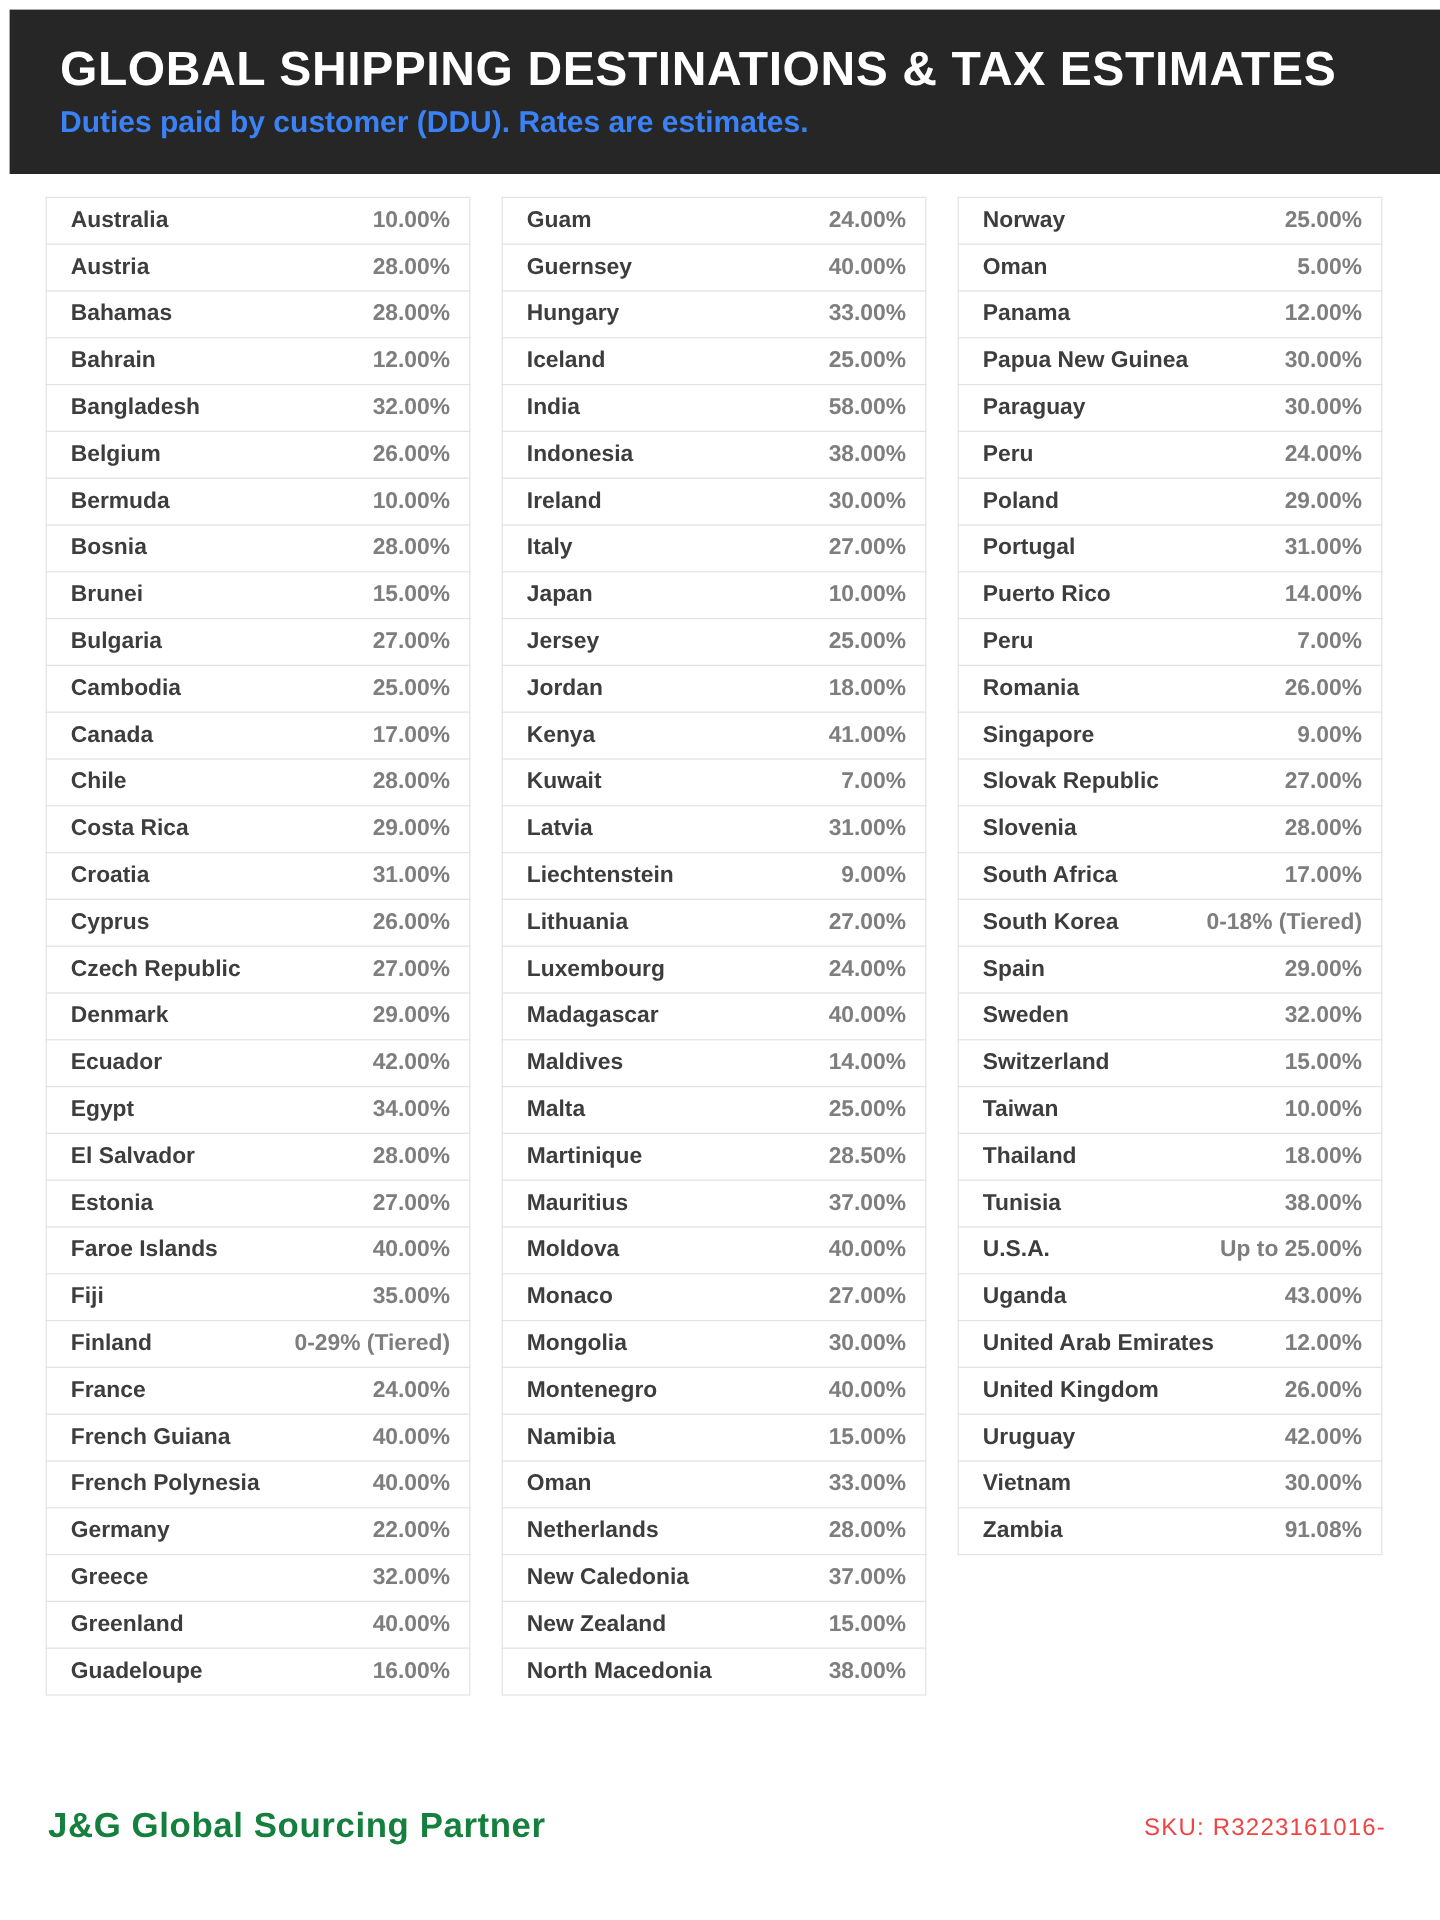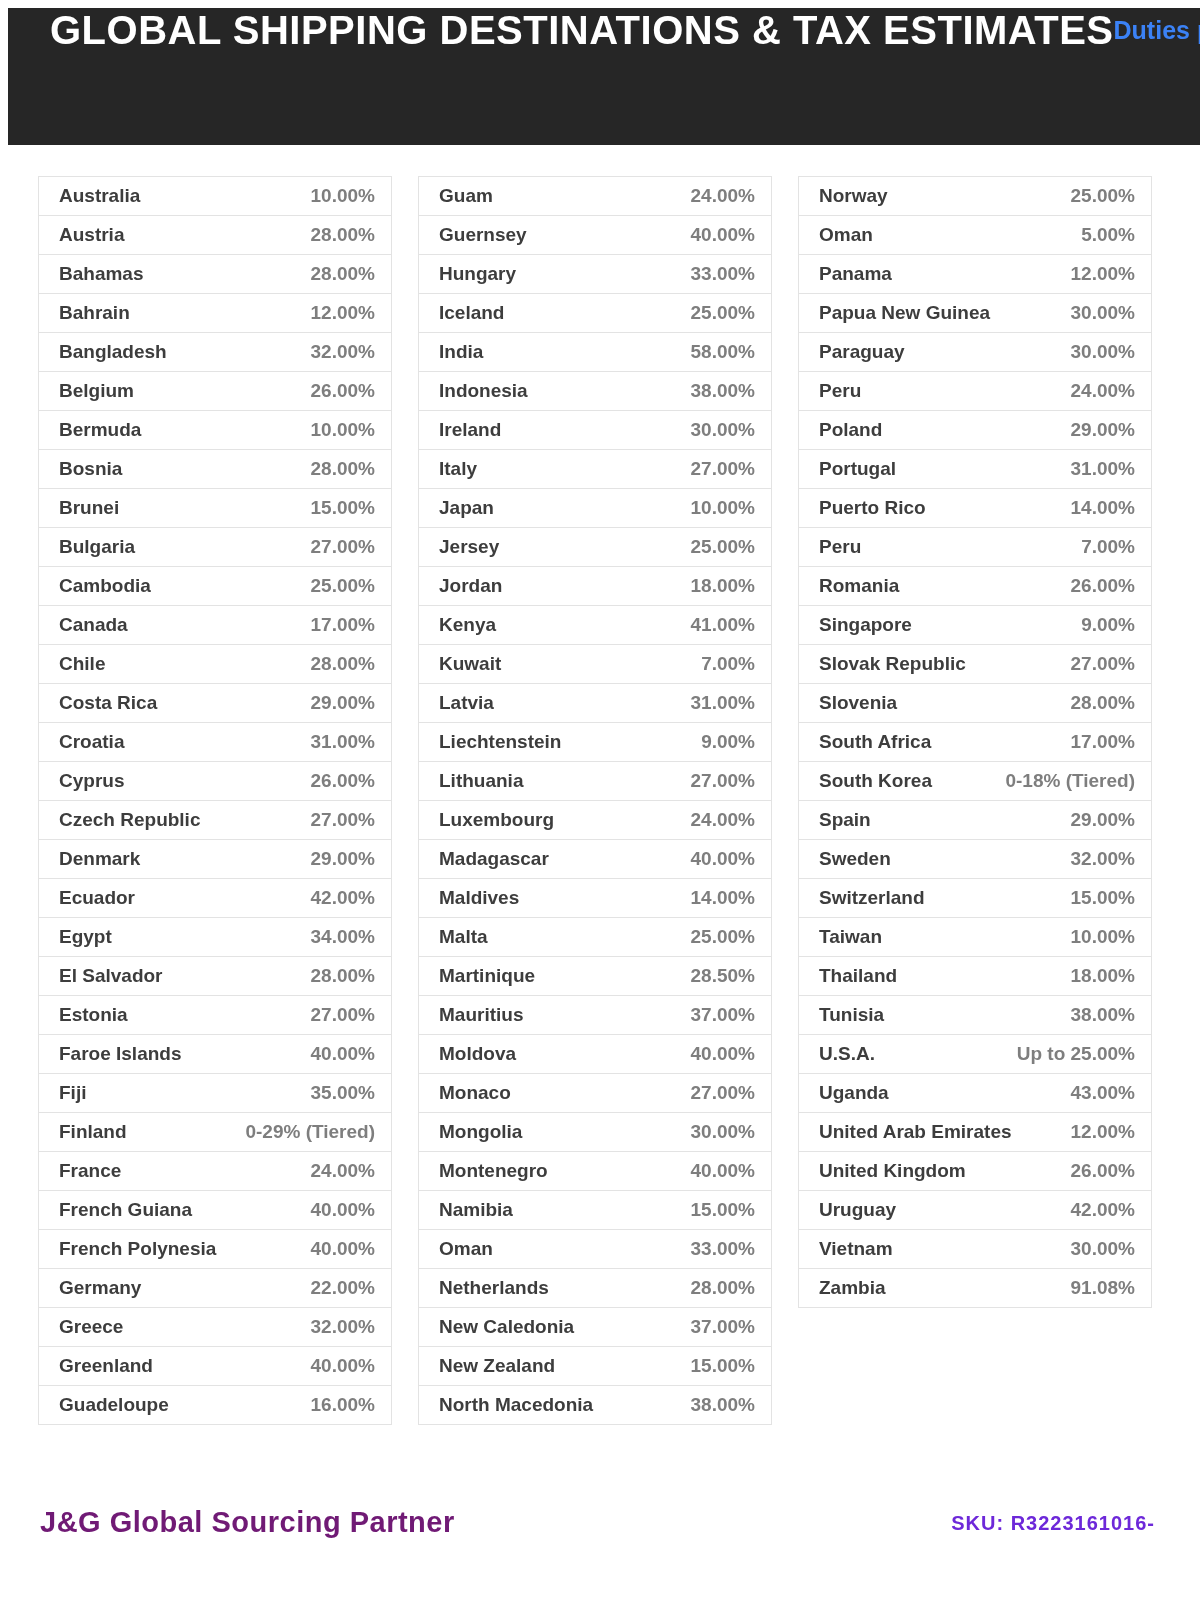--- a/index.html
+++ b/index.html
@@ -6,56 +6,56 @@
   body{
     width:1200px;height:1600px;position:relative;background:#ffffff;
     font-family:"Liberation Sans","DejaVu Sans",sans-serif;
     -webkit-font-smoothing:antialiased;
   }
   
   .header{
     position:absolute;left:8px;top:8px;right:0;height:137px;
     background:#262626;color:#ffffff;
     padding-left:42px;box-sizing:border-box;
-    display:flex;flex-direction:row;justify-content:flex-start;
+    display:flex;flex-direction:column;justify-content:center;
   }
   .header .title{
     font-size:40px;font-weight:bold;letter-spacing:0.5px;line-height:1.1;
     color:#ffffff;white-space:nowrap;
   }
   .header .subtitle{
     font-size:25px;font-weight:bold;color:#3b82f6;margin-top:8px;white-space:nowrap;
   }
   
   .table{
-    position:absolute;left:38px;top:176px;width:1114px;
+    position:absolute;left:38px;top:164px;width:1114px;
     display:flex;gap:26px;align-items:flex-start;
   }
   .col{flex:1;display:flex;flex-direction:column;}
   .row{
     height:40px;margin-top:-1px;box-sizing:border-box;
     background:#ffffff;border:1px solid #e3e3e3;
     display:flex;align-items:center;justify-content:space-between;
     padding:0 16px 0 20px;
   }
   .row:first-child{margin-top:0;}
   .row .country{
     font-size:19px;font-weight:bold;color:#3d3d3d;white-space:nowrap;
   }
   .row .rate{
     font-size:19px;font-weight:bold;color:#7e7e7e;white-space:nowrap;text-align:right;
   }
   
   .footer-brand{
     position:absolute;left:40px;top:1506px;
-    font-size:29px;font-weight:bold;color:#701a75;letter-spacing:0.5px;
+    font-size:29px;font-weight:bold;color:#15803d;letter-spacing:0.5px;
   }
   .footer-sku{
     position:absolute;right:45px;top:1512px;
-    font-size:20px;font-weight:bold;color:#6d28d9;letter-spacing:1px;
+    font-size:20px;font-weight:normal;color:#ef4444;letter-spacing:1px;
   }
 </style>
 </head>
 <body>
 
 <div class="header">
   <div class="title">GLOBAL SHIPPING DESTINATIONS &amp; TAX ESTIMATES</div>
   <div class="subtitle">Duties paid by customer (DDU). Rates are estimates.</div>
 </div>
 

